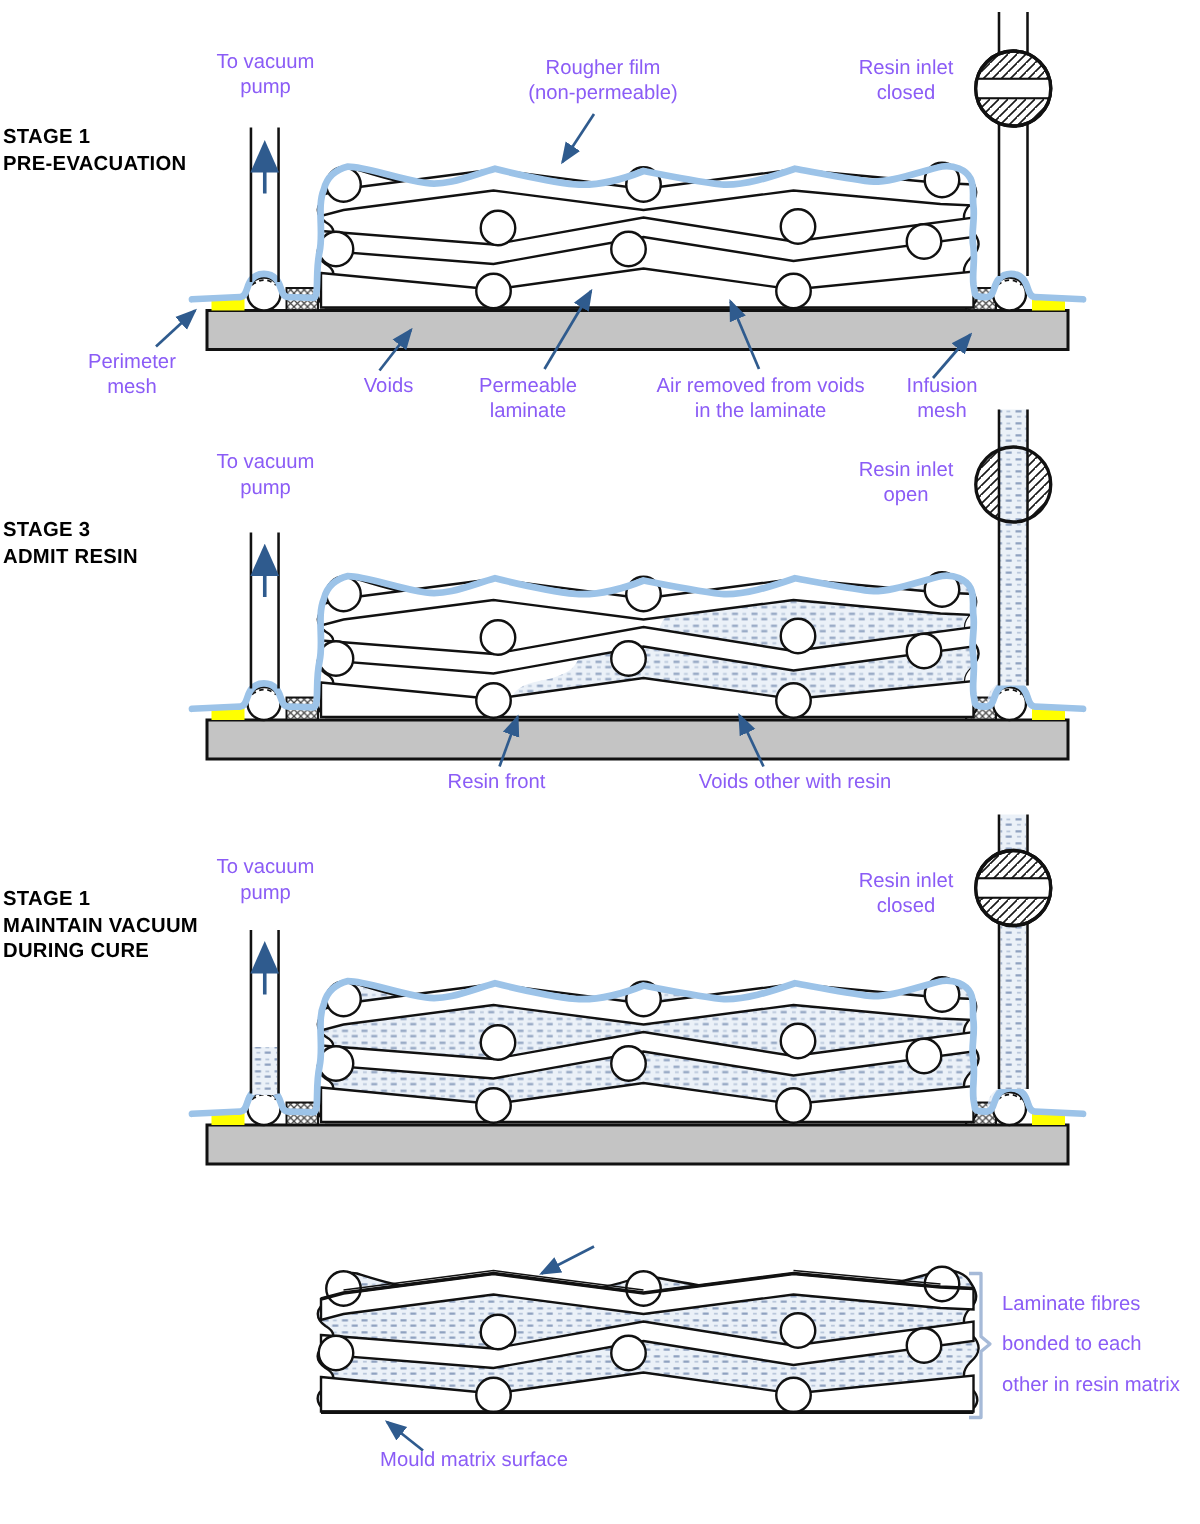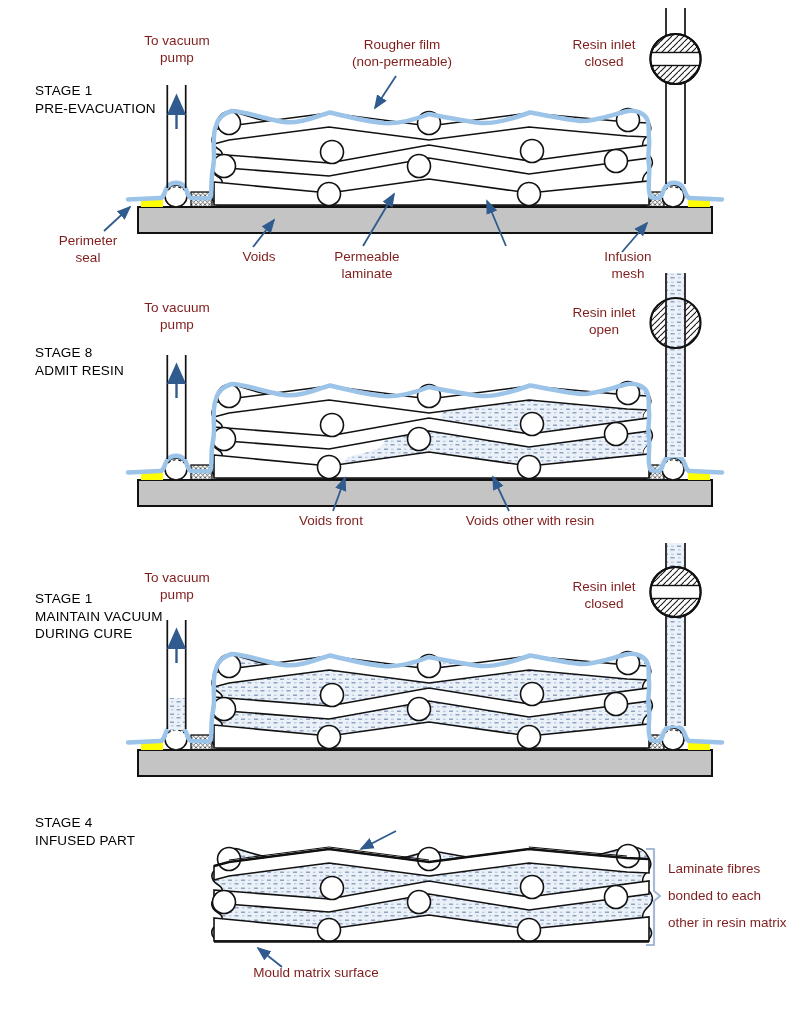--- a/index.html
+++ b/index.html
@@ -1,22 +1,22 @@
 <!DOCTYPE html>
 <html><head>
 <meta charset="utf-8">
 <style>
   html,body{margin:0;padding:0;background:#fff;}
   #page{position:relative;width:800px;height:1016px;background:#fff;overflow:hidden;
         font-family:"Liberation Sans", sans-serif;}
   #gfx{position:absolute;left:0;top:0;}
-  .lbl{position:absolute;font-size:13.5px;line-height:16.5px;color:#7f1d1d;
+  .lbl{position:absolute;font-size:13.5px;line-height:16.5px;color:#8b5cf6;
        text-align:center;white-space:pre-line;}
   .ttl{position:absolute;font-size:13.5px;line-height:17.5px;color:#000;
-       font-weight:normal;text-align:left;white-space:pre-line;letter-spacing:.2px;margin-left:33px;}
+       font-weight:bold;text-align:left;white-space:pre-line;letter-spacing:.2px;}
   .left{text-align:left;}
   .wide-lh{line-height:27px;}
 </style>
 </head>
 <body>
 
 <div id="page">
 
 <svg id="gfx" width="800" height="1016" viewBox="0 0 800 1016">
   <defs>
@@ -238,44 +238,44 @@
 
 <div class="ttl" style="left:2px;top:82px;width:220px">STAGE 1
 PRE-EVACUATION</div>
 <div class="lbl" style="left:117px;top:33px;width:120px">To vacuum
 pump</div>
 <div class="lbl" style="left:332px;top:37px;width:140px">Rougher film
 (non-permeable)</div>
 <div class="lbl" style="left:544px;top:37px;width:120px">Resin inlet
 closed</div>
 <div class="lbl" style="left:38px;top:233px;width:100px">Perimeter
-seal</div>
+mesh</div>
 <div class="lbl" style="left:219px;top:249px;width:80px">Voids</div>
-<div class="lbl" style="left:307px;top:249px;width:120px">Permeable
+<div class="lbl" style="left:292px;top:249px;width:120px">Permeable
 laminate</div>
+<div class="lbl" style="left:427px;top:249px;width:160px">Air removed from voids
+in the laminate</div>
 <div class="lbl" style="left:578px;top:249px;width:100px">Infusion
 mesh</div>
 
-<div class="ttl" style="left:2px;top:344px;width:220px">STAGE 8
+<div class="ttl" style="left:2px;top:344px;width:220px">STAGE 3
 ADMIT RESIN</div>
 <div class="lbl" style="left:117px;top:300px;width:120px">To vacuum
 pump</div>
 <div class="lbl" style="left:544px;top:305px;width:120px">Resin inlet
 open</div>
-<div class="lbl" style="left:271px;top:513px;width:120px">Voids front</div>
+<div class="lbl" style="left:271px;top:513px;width:120px">Resin front</div>
 <div class="lbl" style="left:440px;top:513px;width:180px">Voids other with resin</div>
 
 <div class="ttl" style="left:2px;top:590px;width:220px">STAGE 1
 MAINTAIN VACUUM
 DURING CURE</div>
 <div class="lbl" style="left:117px;top:570px;width:120px">To vacuum
 pump</div>
 <div class="lbl" style="left:544px;top:579px;width:120px">Resin inlet
 closed</div>
 
-<div class="ttl" style="left:2px;top:814px;width:220px">STAGE 4
-INFUSED PART</div>
 <div class="lbl" style="left:226px;top:965px;width:180px">Mould matrix surface</div>
 <div class="lbl left wide-lh" style="left:668px;top:855px;width:135px">Laminate fibres
 bonded to each
 other in resin matrix</div>
 
 </div>
 
 </body></html>

